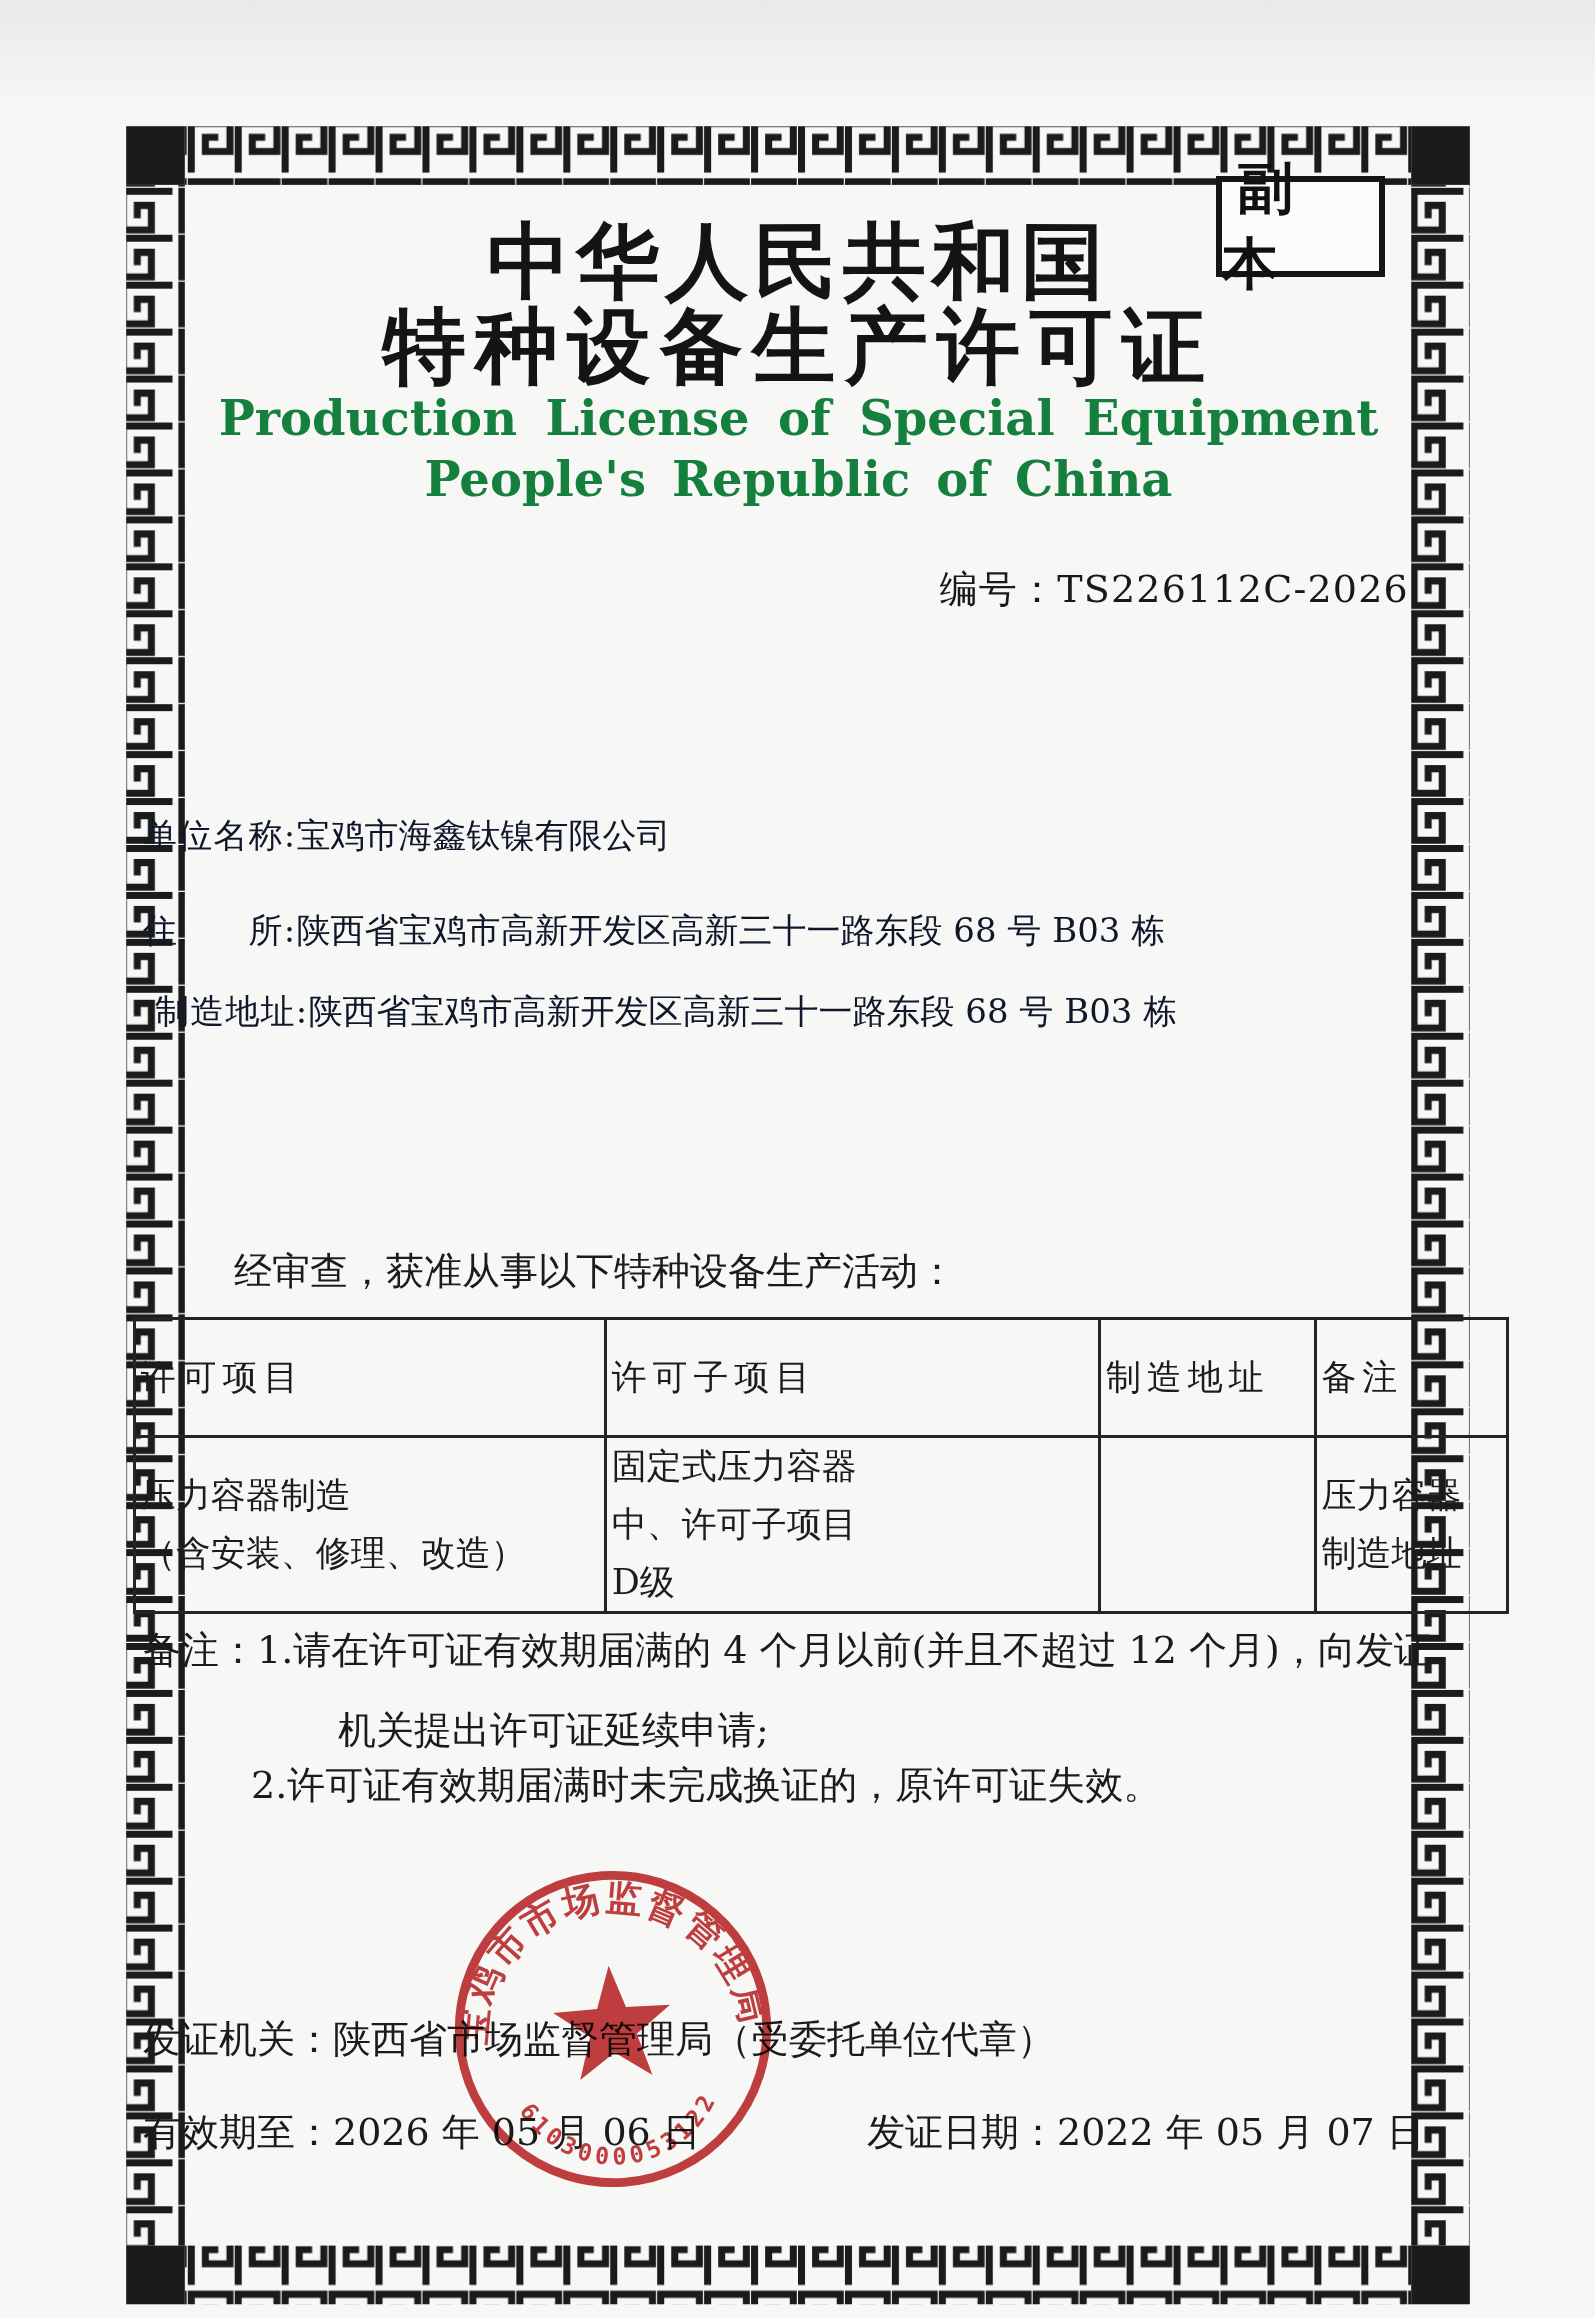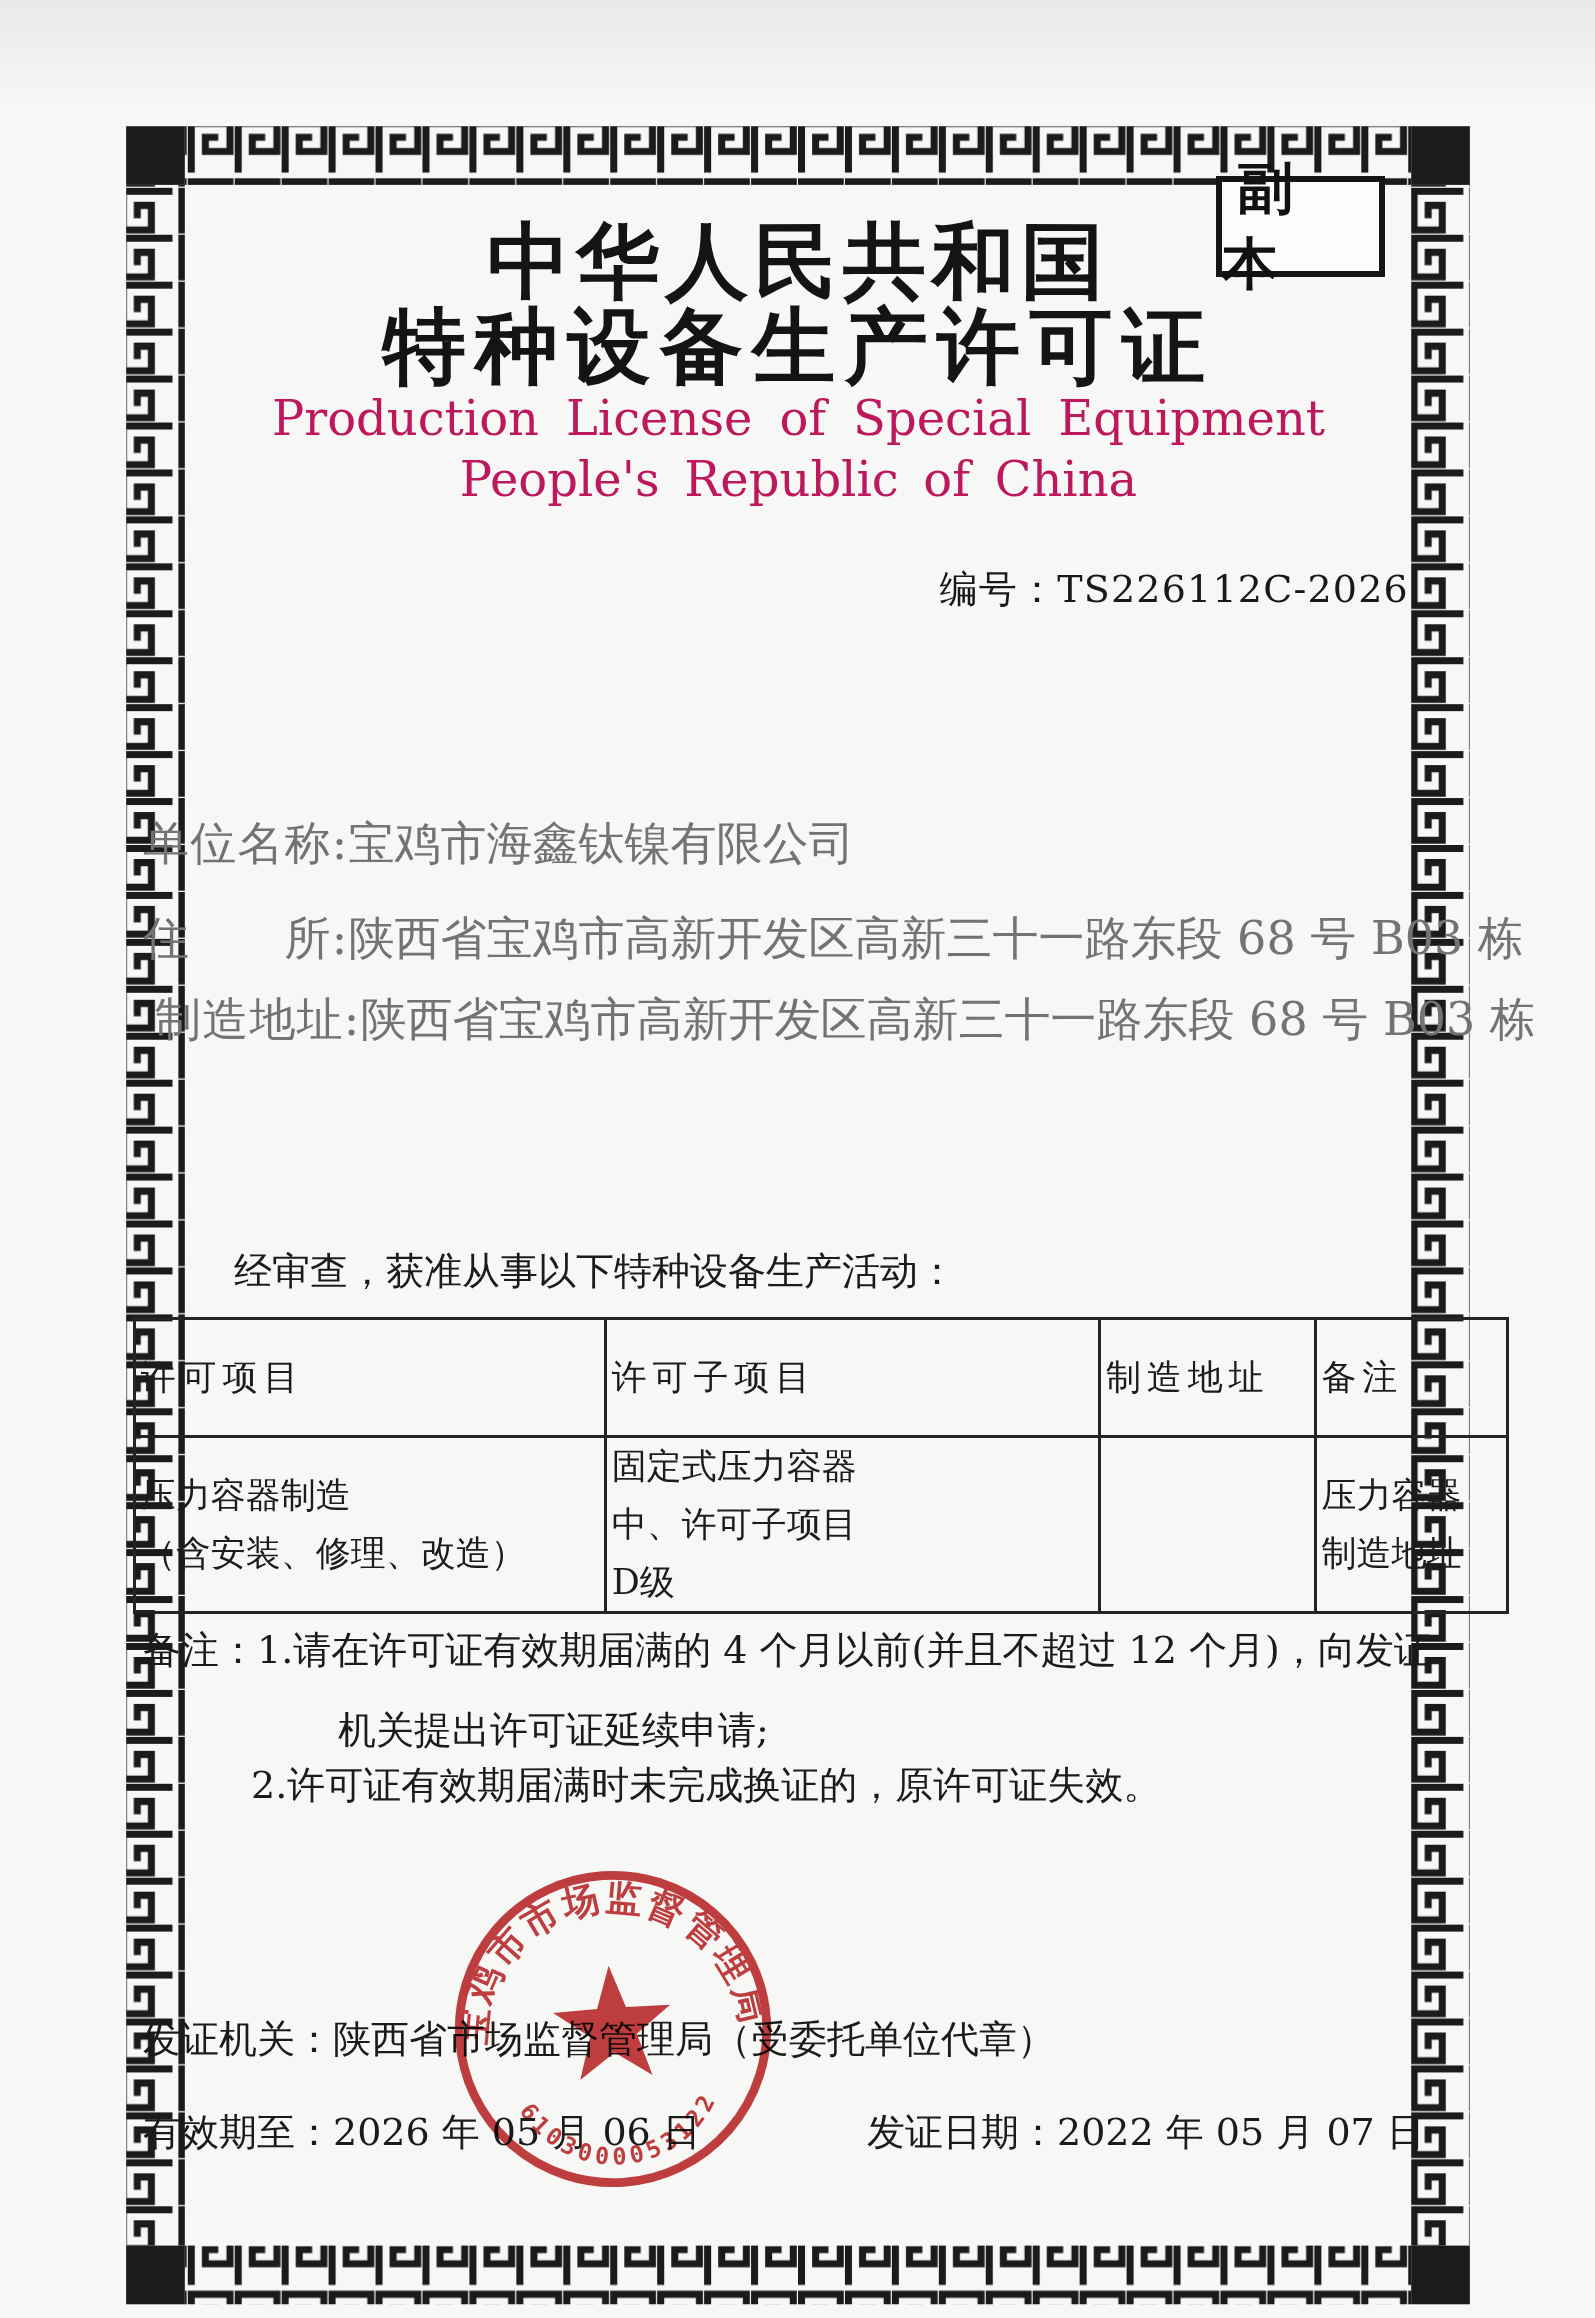--- a/index.html
+++ b/index.html
@@ -22,28 +22,28 @@
     display:flex;align-items:center;justify-content:center;
     font-size:56px;font-weight:700;letter-spacing:15.3px;text-indent:15.3px;
     color:#111;background:#fcfcfa;
   }
 
   .title-cn{position:absolute;left:194px;width:1209px;text-align:center;
     font-weight:700;color:#141414;white-space:nowrap;}
   .title-cn-1{top:207px;font-size:83px;letter-spacing:5.9px;}
   .title-cn-2{top:292px;font-size:83px;letter-spacing:9.4px;}
   .title-en{position:absolute;left:194px;width:1209px;text-align:center;
-    font-weight:400;color:#be185d;white-space:nowrap;}
+    font-weight:700;color:#15803d;white-space:nowrap;}
   .title-en-1{top:390px;font-size:48px;word-spacing:11.7px;}
   .title-en-2{top:451px;font-size:48px;word-spacing:9.4px;}
 
   .license-no{position:absolute;right:187px;top:564px;
     font-size:38px;letter-spacing:1.2px;color:#191919;}
 
-  .field-line{position:absolute;left:143px;font-size:46px;color:#737373;white-space:nowrap;}
+  .field-line{position:absolute;left:143px;font-size:34px;color:#0f172a;white-space:nowrap;}
   .field-line .lbl{letter-spacing:1.2px;}
   .f-company{top:813px;}
   .f-address{top:908px;}
   .f-mfg{top:989px;margin-left:12px;}
 
   .intro-line{position:absolute;left:234px;top:1246px;font-size:38px;color:#1b1b1b;}
 
   table.lic{
     position:absolute;left:133px;top:1317px;width:1376px;
     border-collapse:collapse;table-layout:fixed;

